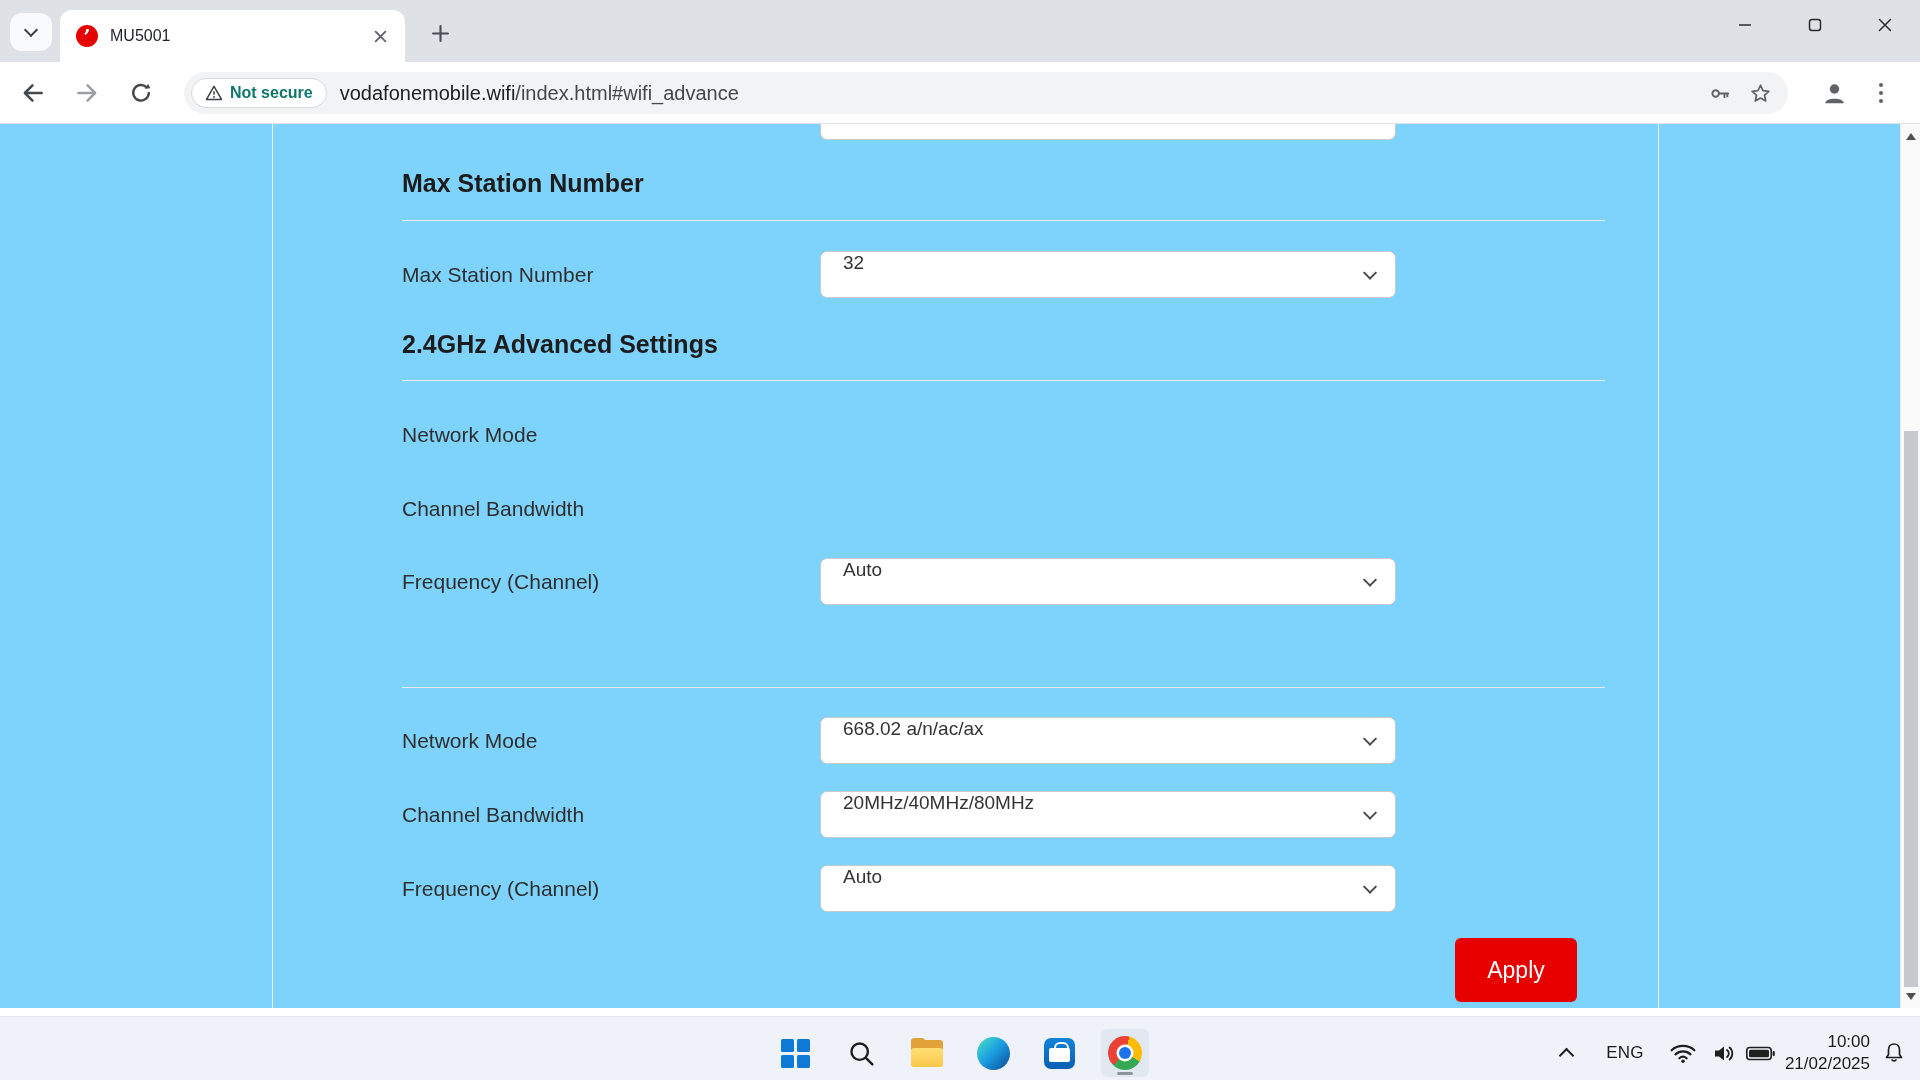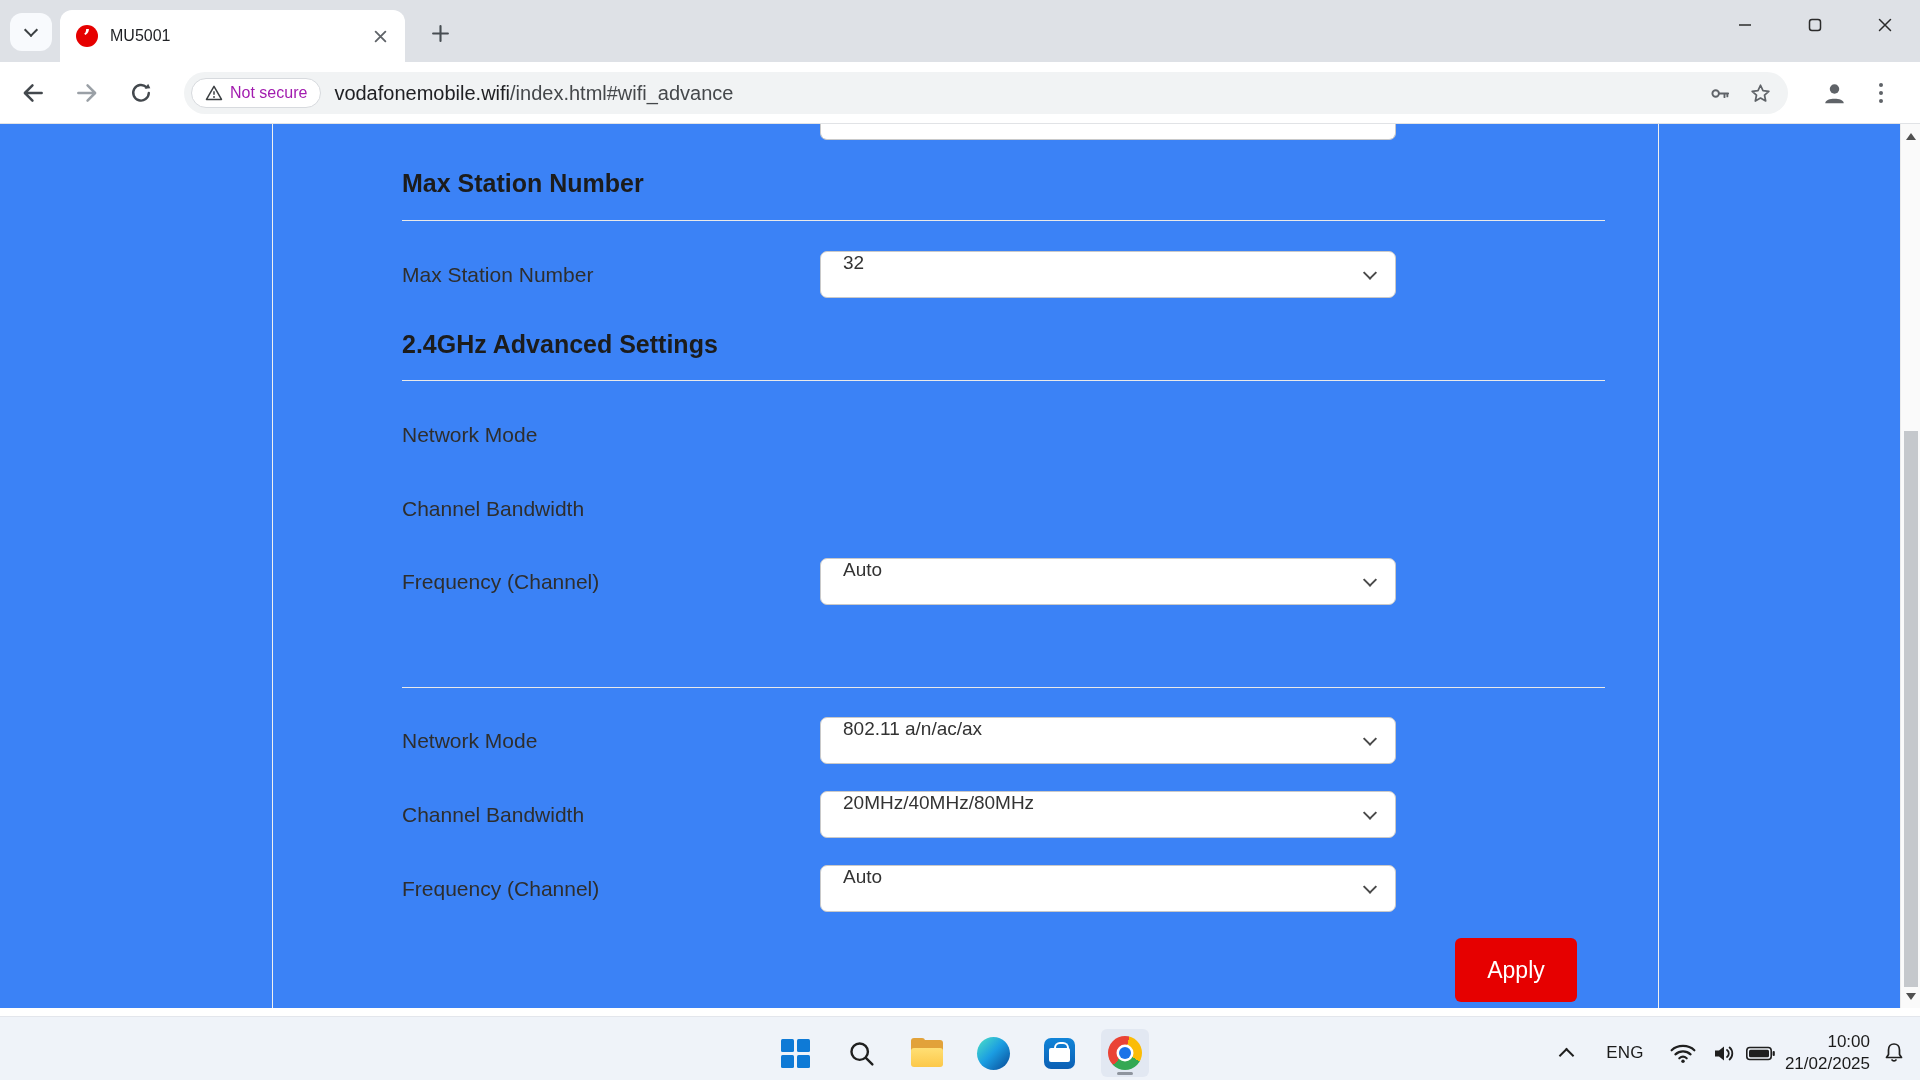--- a/index.html
+++ b/index.html
@@ -17,32 +17,32 @@
   .tab-close{width:26px;height:26px;border-radius:50%;display:flex;align-items:center;justify-content:center;flex:none;cursor:pointer}
   .newtab{position:absolute;left:422px;top:15px;width:36px;height:36px;border-radius:50%;display:flex;align-items:center;justify-content:center;cursor:pointer}
   .wincontrols{position:absolute;right:0;top:0;display:flex}
   .wc{width:70px;height:50px;display:flex;align-items:center;justify-content:center;cursor:pointer}
 
   
   .toolbar{position:absolute;top:62px;left:0;width:1920px;height:62px;background:#fff;border-bottom:1px solid #e1e3e6}
   .navbtn{position:absolute;top:9px;width:44px;height:44px;border-radius:50%;display:flex;align-items:center;justify-content:center;cursor:pointer}
   .omnibox{position:absolute;left:184px;top:10px;width:1604px;height:42px;background:#f1f3f4;border-radius:21px;display:flex;align-items:center;padding:0 16px 0 7px}
   .secchip{height:30px;background:#fff;border:1px solid #d7dade;border-radius:15px;display:flex;align-items:center;gap:7px;padding:0 13px;flex:none;cursor:pointer}
-  .secchip .seclabel{font-size:16px;color:#a21caf;font-weight:normal;white-space:nowrap}
+  .secchip .seclabel{font-size:16px;color:#0f766e;font-weight:bold;white-space:nowrap}
   .url{margin-left:13px;font-size:20px;color:#202124;flex:1;white-space:nowrap;overflow:hidden}
   .url .path{color:#45484b}
   .omni-actions{display:flex;align-items:center;gap:18px;flex:none}
   .omni-actions > div{cursor:pointer;display:flex;align-items:center}
   .avatar{position:absolute;right:66px;top:11px;width:40px;height:40px;border-radius:50%;display:flex;align-items:center;justify-content:center;cursor:pointer}
   .menu3{position:absolute;right:24px;top:16px;width:30px;height:30px;display:flex;align-items:center;justify-content:center;cursor:pointer}
   .dots{display:flex;flex-direction:column;gap:4px}
   .dots i{width:4px;height:4px;border-radius:50%;background:#5f6368;display:block}
 
   
-  .page{position:absolute;top:124px;left:0;width:1900px;height:884px;background:#3b82f6}
+  .page{position:absolute;top:124px;left:0;width:1900px;height:884px;background:#7dd3fc}
   .vline{position:absolute;top:0;bottom:0;width:1px;background:#f0f0f0}
   .section-heading{position:absolute;left:402px;font-size:25px;font-weight:bold;color:#1c1c1c;white-space:nowrap}
   .divider{position:absolute;left:402px;width:1203px;height:1px;background:#e9e9e9}
   .row{position:absolute;left:402px;width:1203px;height:47px}
   .rlabel{position:absolute;left:0;top:50%;transform:translateY(-50%);font-size:21px;color:#2e2e2e;white-space:nowrap}
   .select{position:absolute;left:418px;top:0;width:576px;height:47px;background:#fff;border:1px solid #c9c9c9;border-radius:7px;display:flex;padding:0 48px 0 22px;font-size:19px;color:#333;cursor:pointer}
   .select .chev{position:absolute;right:20px;top:50%;width:10px;height:10px;border-right:2px solid #4a4a4a;border-bottom:2px solid #4a4a4a;transform:translateY(-72%) rotate(45deg)}
   .partial-select{position:absolute;left:820px;top:0;width:576px;height:16px;border:1px solid #c9c9c9;border-top:none;border-radius:0 0 7px 7px;background:#fff}
   .apply-btn{position:absolute;left:1455px;top:814px;width:122px;height:64px;background:#e60000;border-radius:6px;color:#fff;font-size:23px;display:flex;align-items:center;justify-content:center;cursor:pointer}
 
@@ -205,21 +205,21 @@
     <div class="select">
       <span>Auto</span>
       <span class="chev"></span>
     </div>
   </div>
 
   <div class="divider" style="top:563px"></div>
   <div class="row" style="top:593px">
     <div class="rlabel">Network Mode</div>
     <div class="select">
-      <span>802.11 a/n/ac/ax</span>
+      <span>668.02 a/n/ac/ax</span>
       <span class="chev"></span>
     </div>
   </div>
   <div class="row" style="top:667px">
     <div class="rlabel">Channel Bandwidth</div>
     <div class="select">
       <span>20MHz/40MHz/80MHz</span>
       <span class="chev"></span>
     </div>
   </div>

